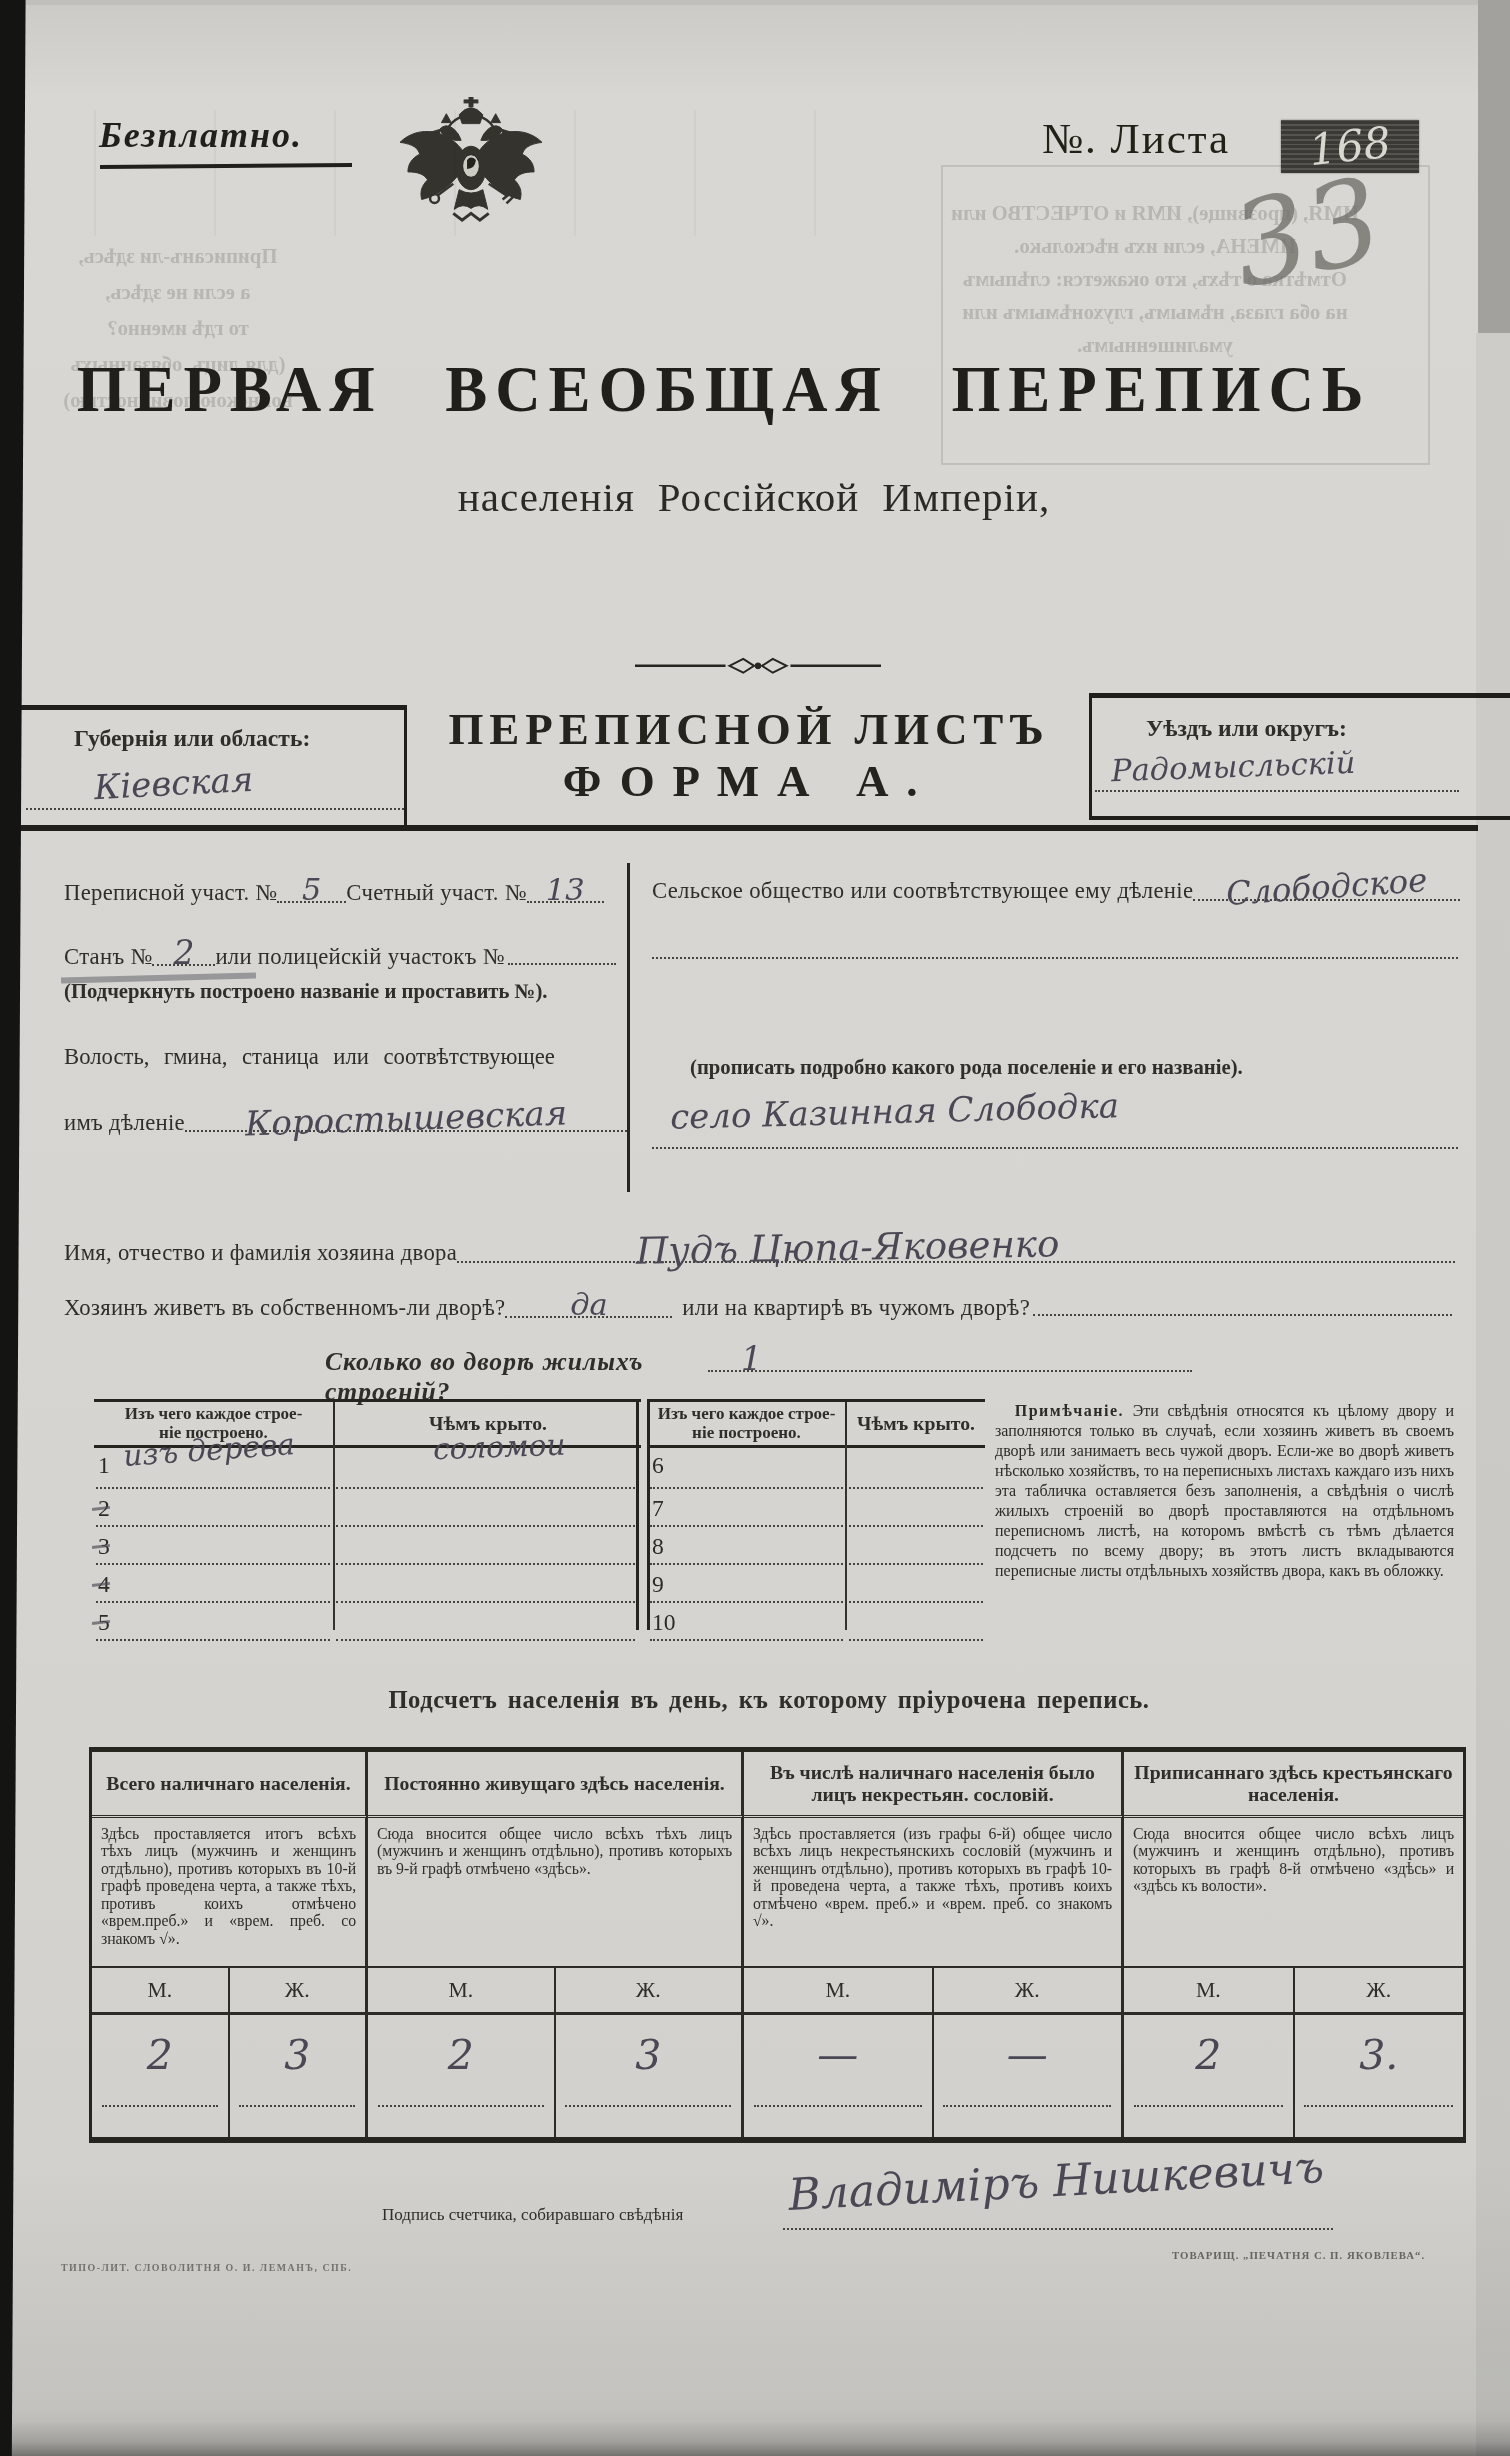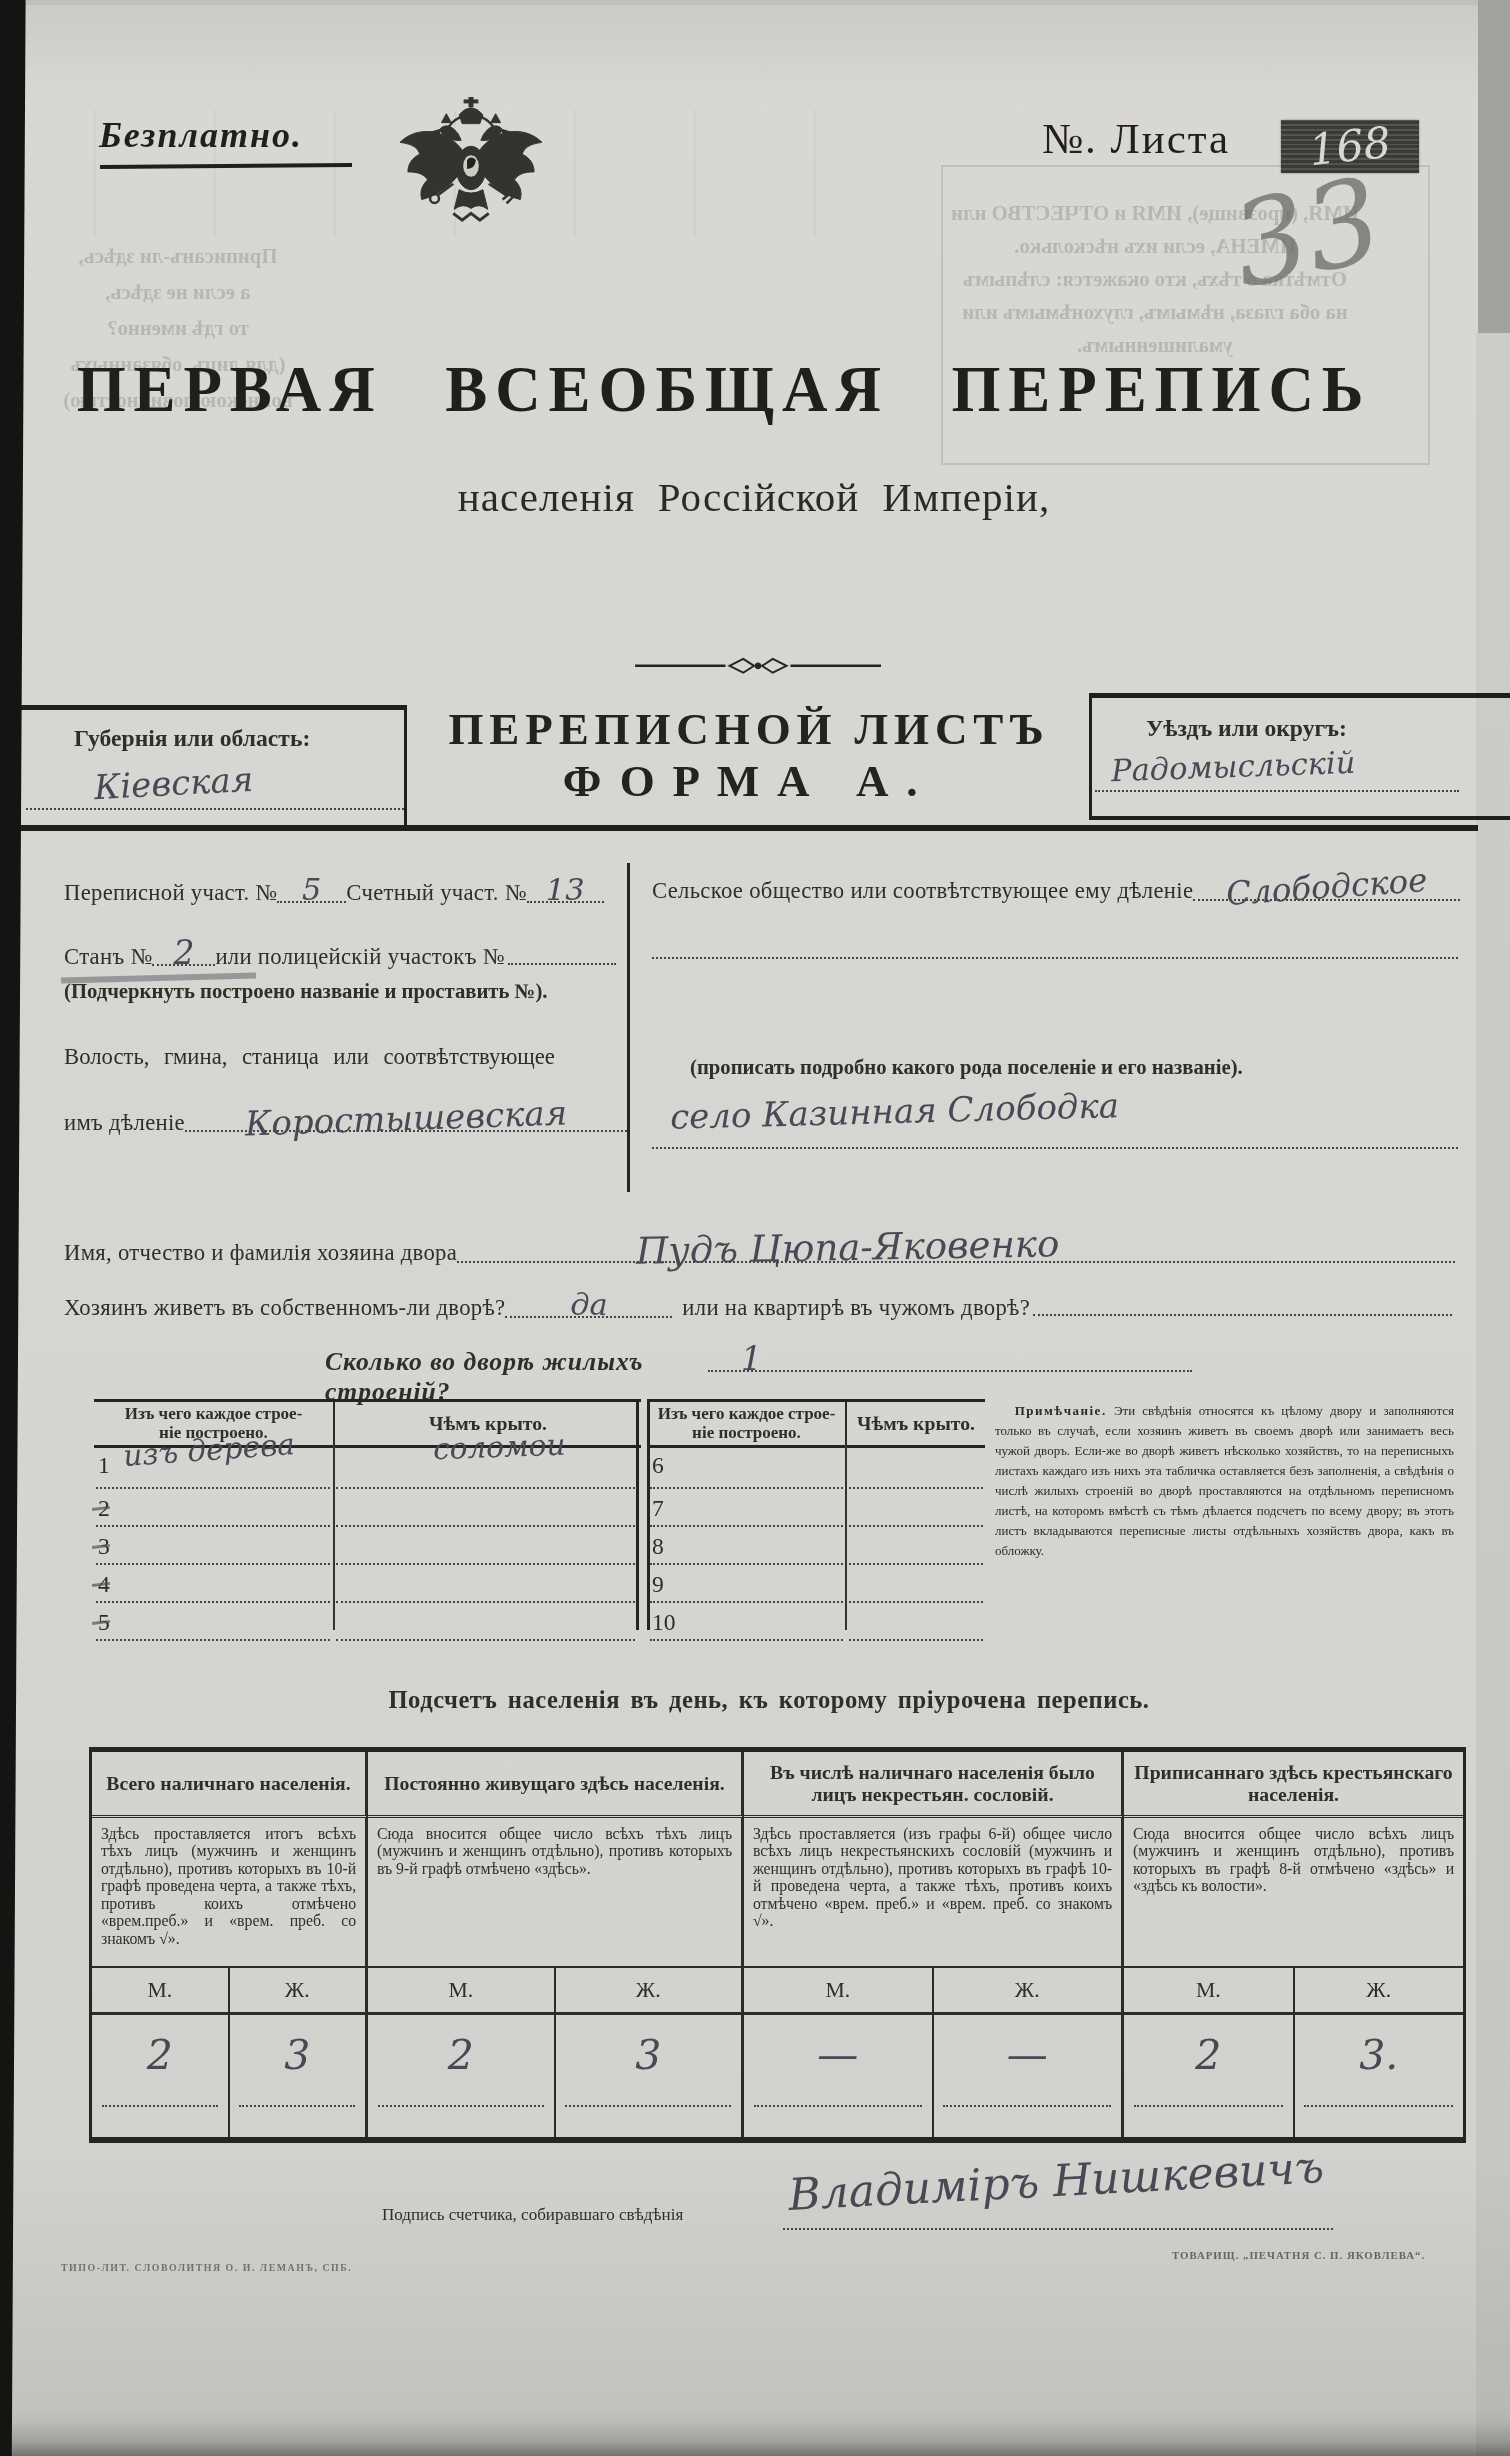--- a/index.html
+++ b/index.html
@@ -84,21 +84,21 @@
   #bt-left{left:94px; top:1399px; width:547px;}
   #bt-left .bt-h1{width:239px;} #bt-left .bt-h2{flex:1; border-left:2px solid #2c2b27; align-self:stretch; display:flex; align-items:center; justify-content:center; font-size:19.7px;}
   #bt-left-vline{left:333px; top:1445px; width:2px; height:185px; background:#34332e;}
   #bt-dbl{left:636px; top:1399px; width:7.9px; height:231px; border-left:3px solid #25241f; border-right:3px solid #25241f;}
   #bt-right{left:648px; top:1399px; width:337px;}
   #bt-right .bt-h1{width:197px;} #bt-right .bt-h2{flex:1; border-left:2px solid #2c2b27; align-self:stretch; display:flex; align-items:center; justify-content:center; font-size:19.7px;}
   #bt-right-vline{left:845px; top:1445px; width:2px; height:185px; background:#34332e;}
   #hw-built{left:123px; top:1433px; font-size:29.6px; transform:rotate(-4deg);}
   #hw-covered{left:433px; top:1430px; font-size:29.6px; transform:rotate(-2deg);}
   
-  #note{left:995px; top:1401px; width:459px; font-size:13px; line-height:20px; text-align:justify; text-indent:19.7px; color:#2c2b26;}
+  #note{left:995px; top:1401px; width:459px; font-size:16px; line-height:20px; text-align:justify; text-indent:19.7px; color:#2c2b26;}
   #note .note-title{font-weight:700; letter-spacing:1.5px;}
   
   #count-heading{left:227px; top:1686px; width:1084px; text-align:center; font-weight:700; font-size:24.6px; letter-spacing:0.5px; word-spacing:3.9px;}
   #count-table{left:89px; top:1747px; width:1371px; display:grid;
      grid-template-columns:276px 376px 380px 339px;
      grid-template-rows:66px 150px 47px 122px;
      border:3.9px solid #26251f; border-top-width:5.9px; border-bottom-width:6.9px; background:transparent;}
   .gc{border-right:3px solid #2c2b27; position:relative;}
   .gc.last{border-right:none;}
   .gr1{border-bottom:3.9px double #2c2b27; display:flex; align-items:center; justify-content:center; text-align:center; font-weight:700; font-size:19.7px; line-height:21.7px; padding:2px 7.9px; box-sizing:border-box;}

